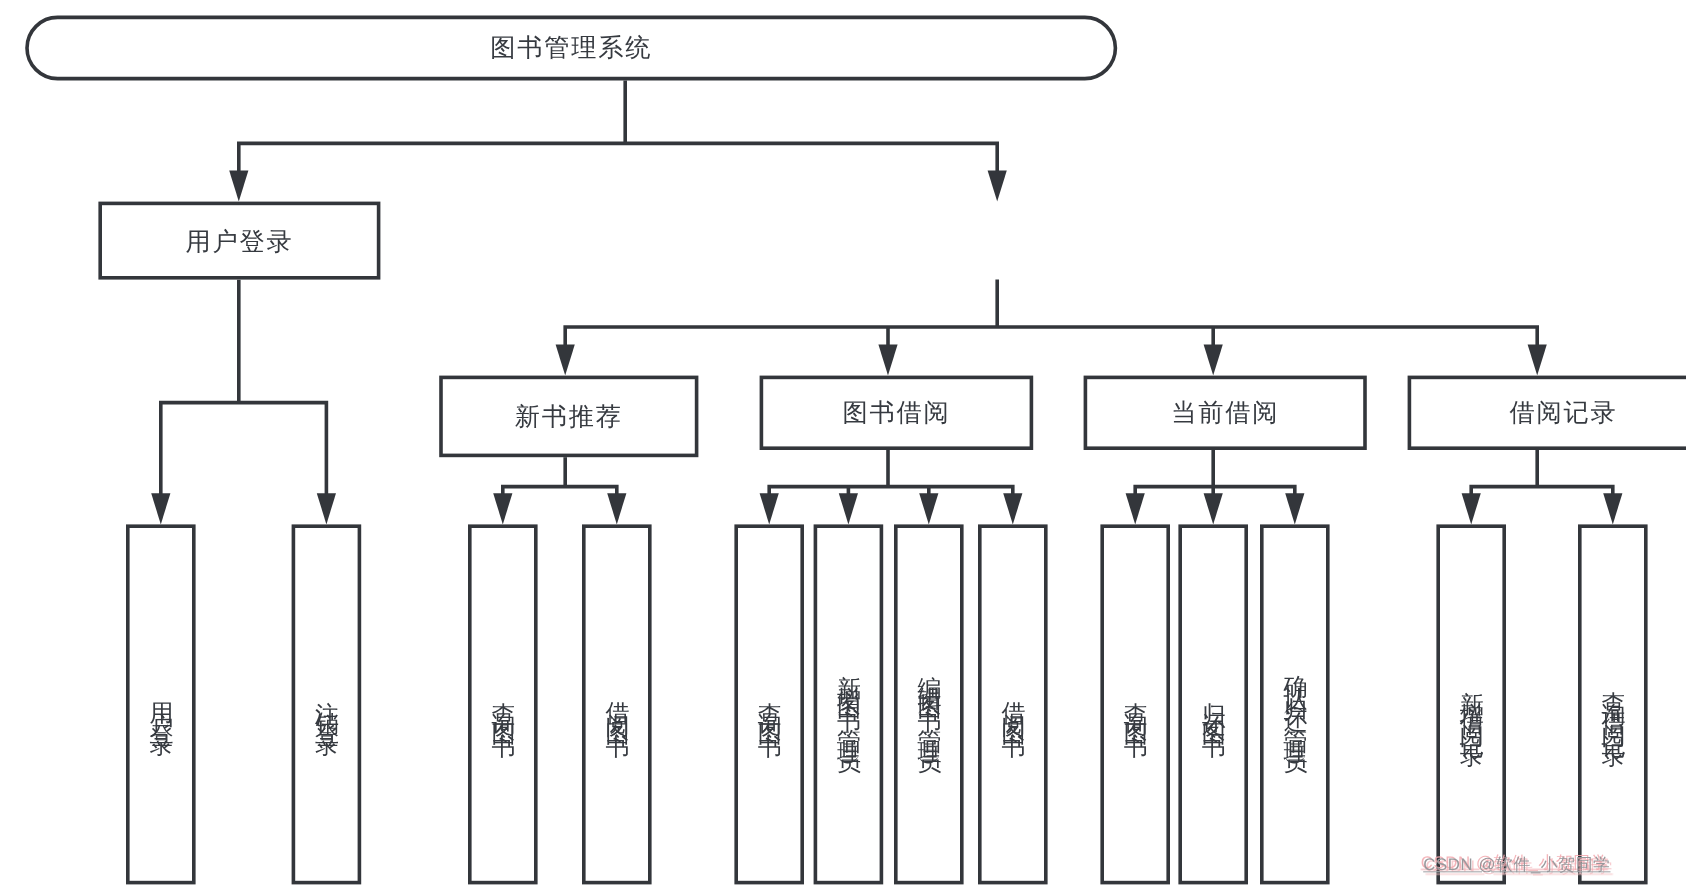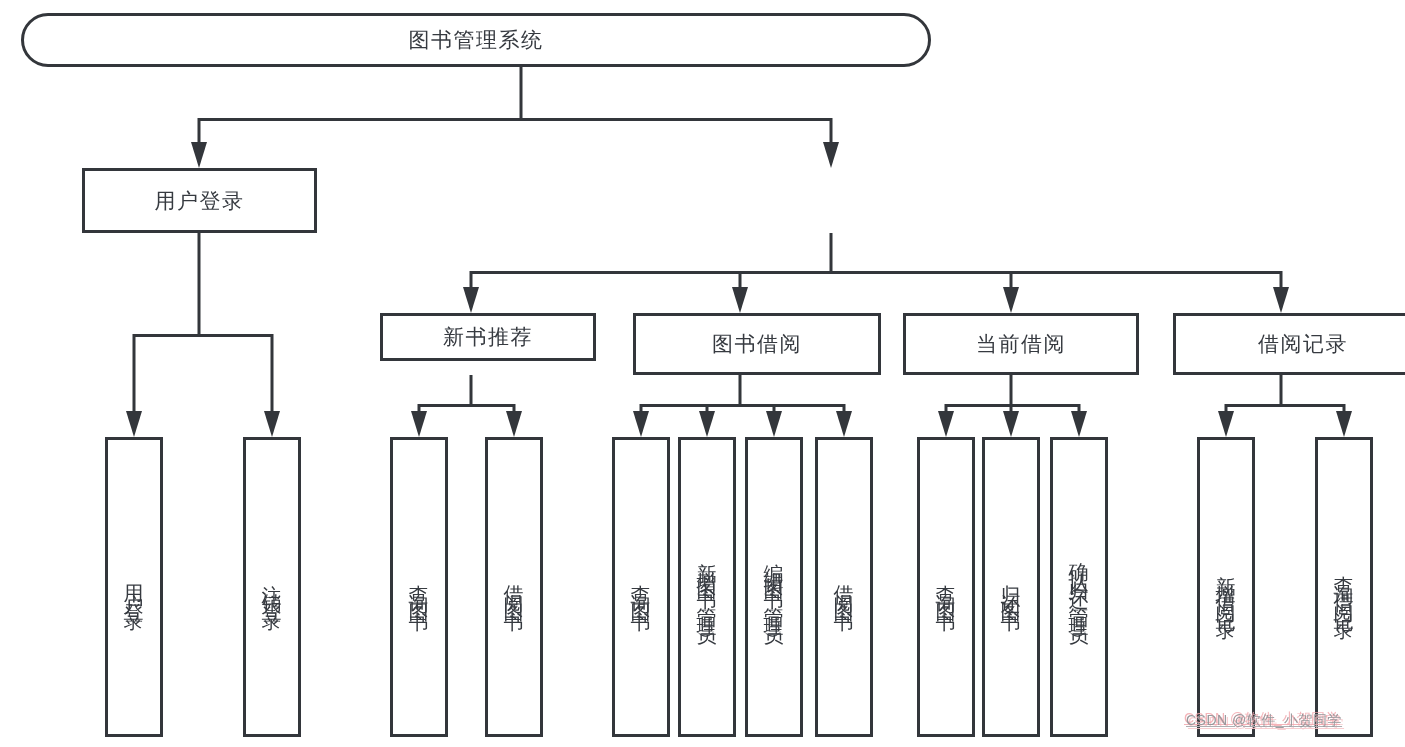--- a/index.html
+++ b/index.html
@@ -30,22 +30,22 @@
     font-size:20px;
     letter-spacing:9px;
     line-height:52px;
   }
   
   #n-root   { left:21px;  top:13px;  width:910px; height:54px;border-radius:27px; }
   
   #n-login  { left:82px;  top:168px; width:235px; height:65px; }
   #n-mgmt   { left:713px; top:168px; width:235px; height:65px; }
   
-  #n-rec    { left:380px;  top:313px; width:216px; height:48px; }
-  #n-bb     { left:633px;  top:313px; width:248px; height:62px; }
+  #n-rec    { left:366px;  top:313px; width:216px; height:68px; }
+  #n-bb     { left:633px;  top:313px; width:228px; height:62px; }
   #n-cb     { left:903px;  top:313px; width:236px; height:62px; }
   #n-br     { left:1173px; top:313px; width:260px; height:62px; }
   
   .leaf { top:437px; width:58px; height:300px; }
   #l-user-login { left:105px;  }
   #l-logout     { left:243px;  }
   #l-rec-query  { left:390px;  }
   #l-rec-borrow { left:485px;  }
   #l-bb-query   { left:612px;  }
   #l-bb-add     { left:678px;  }

